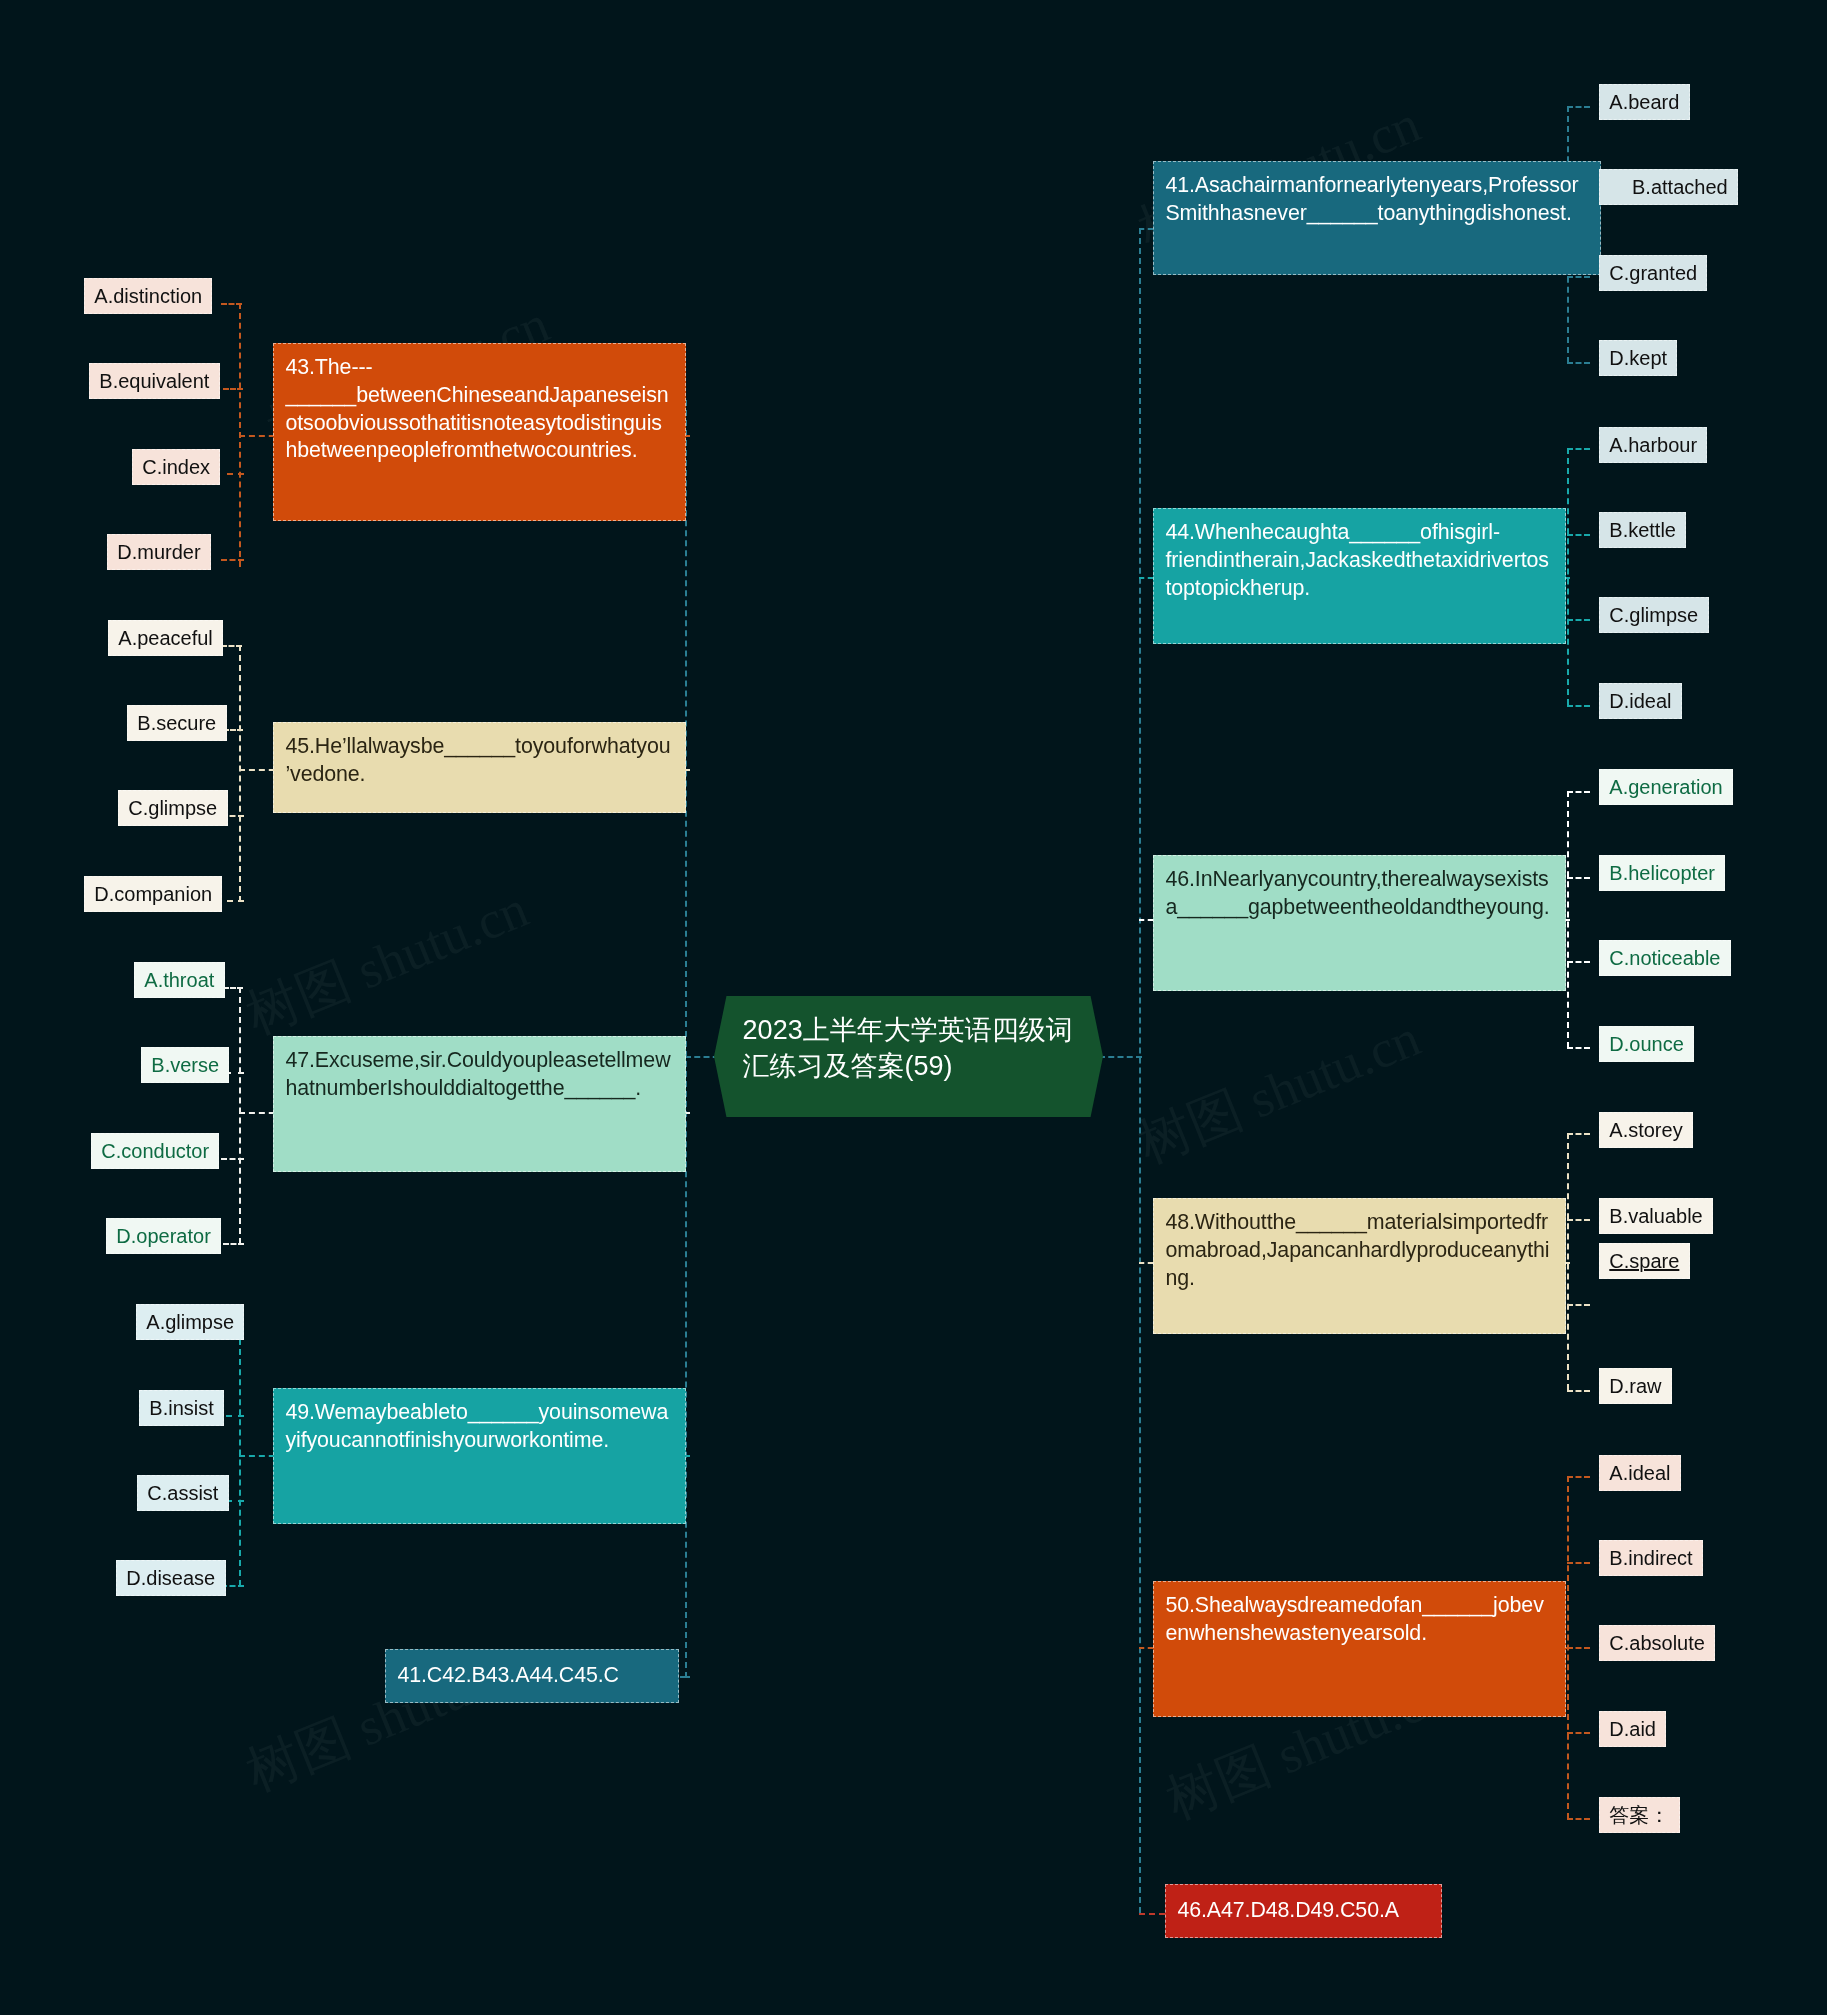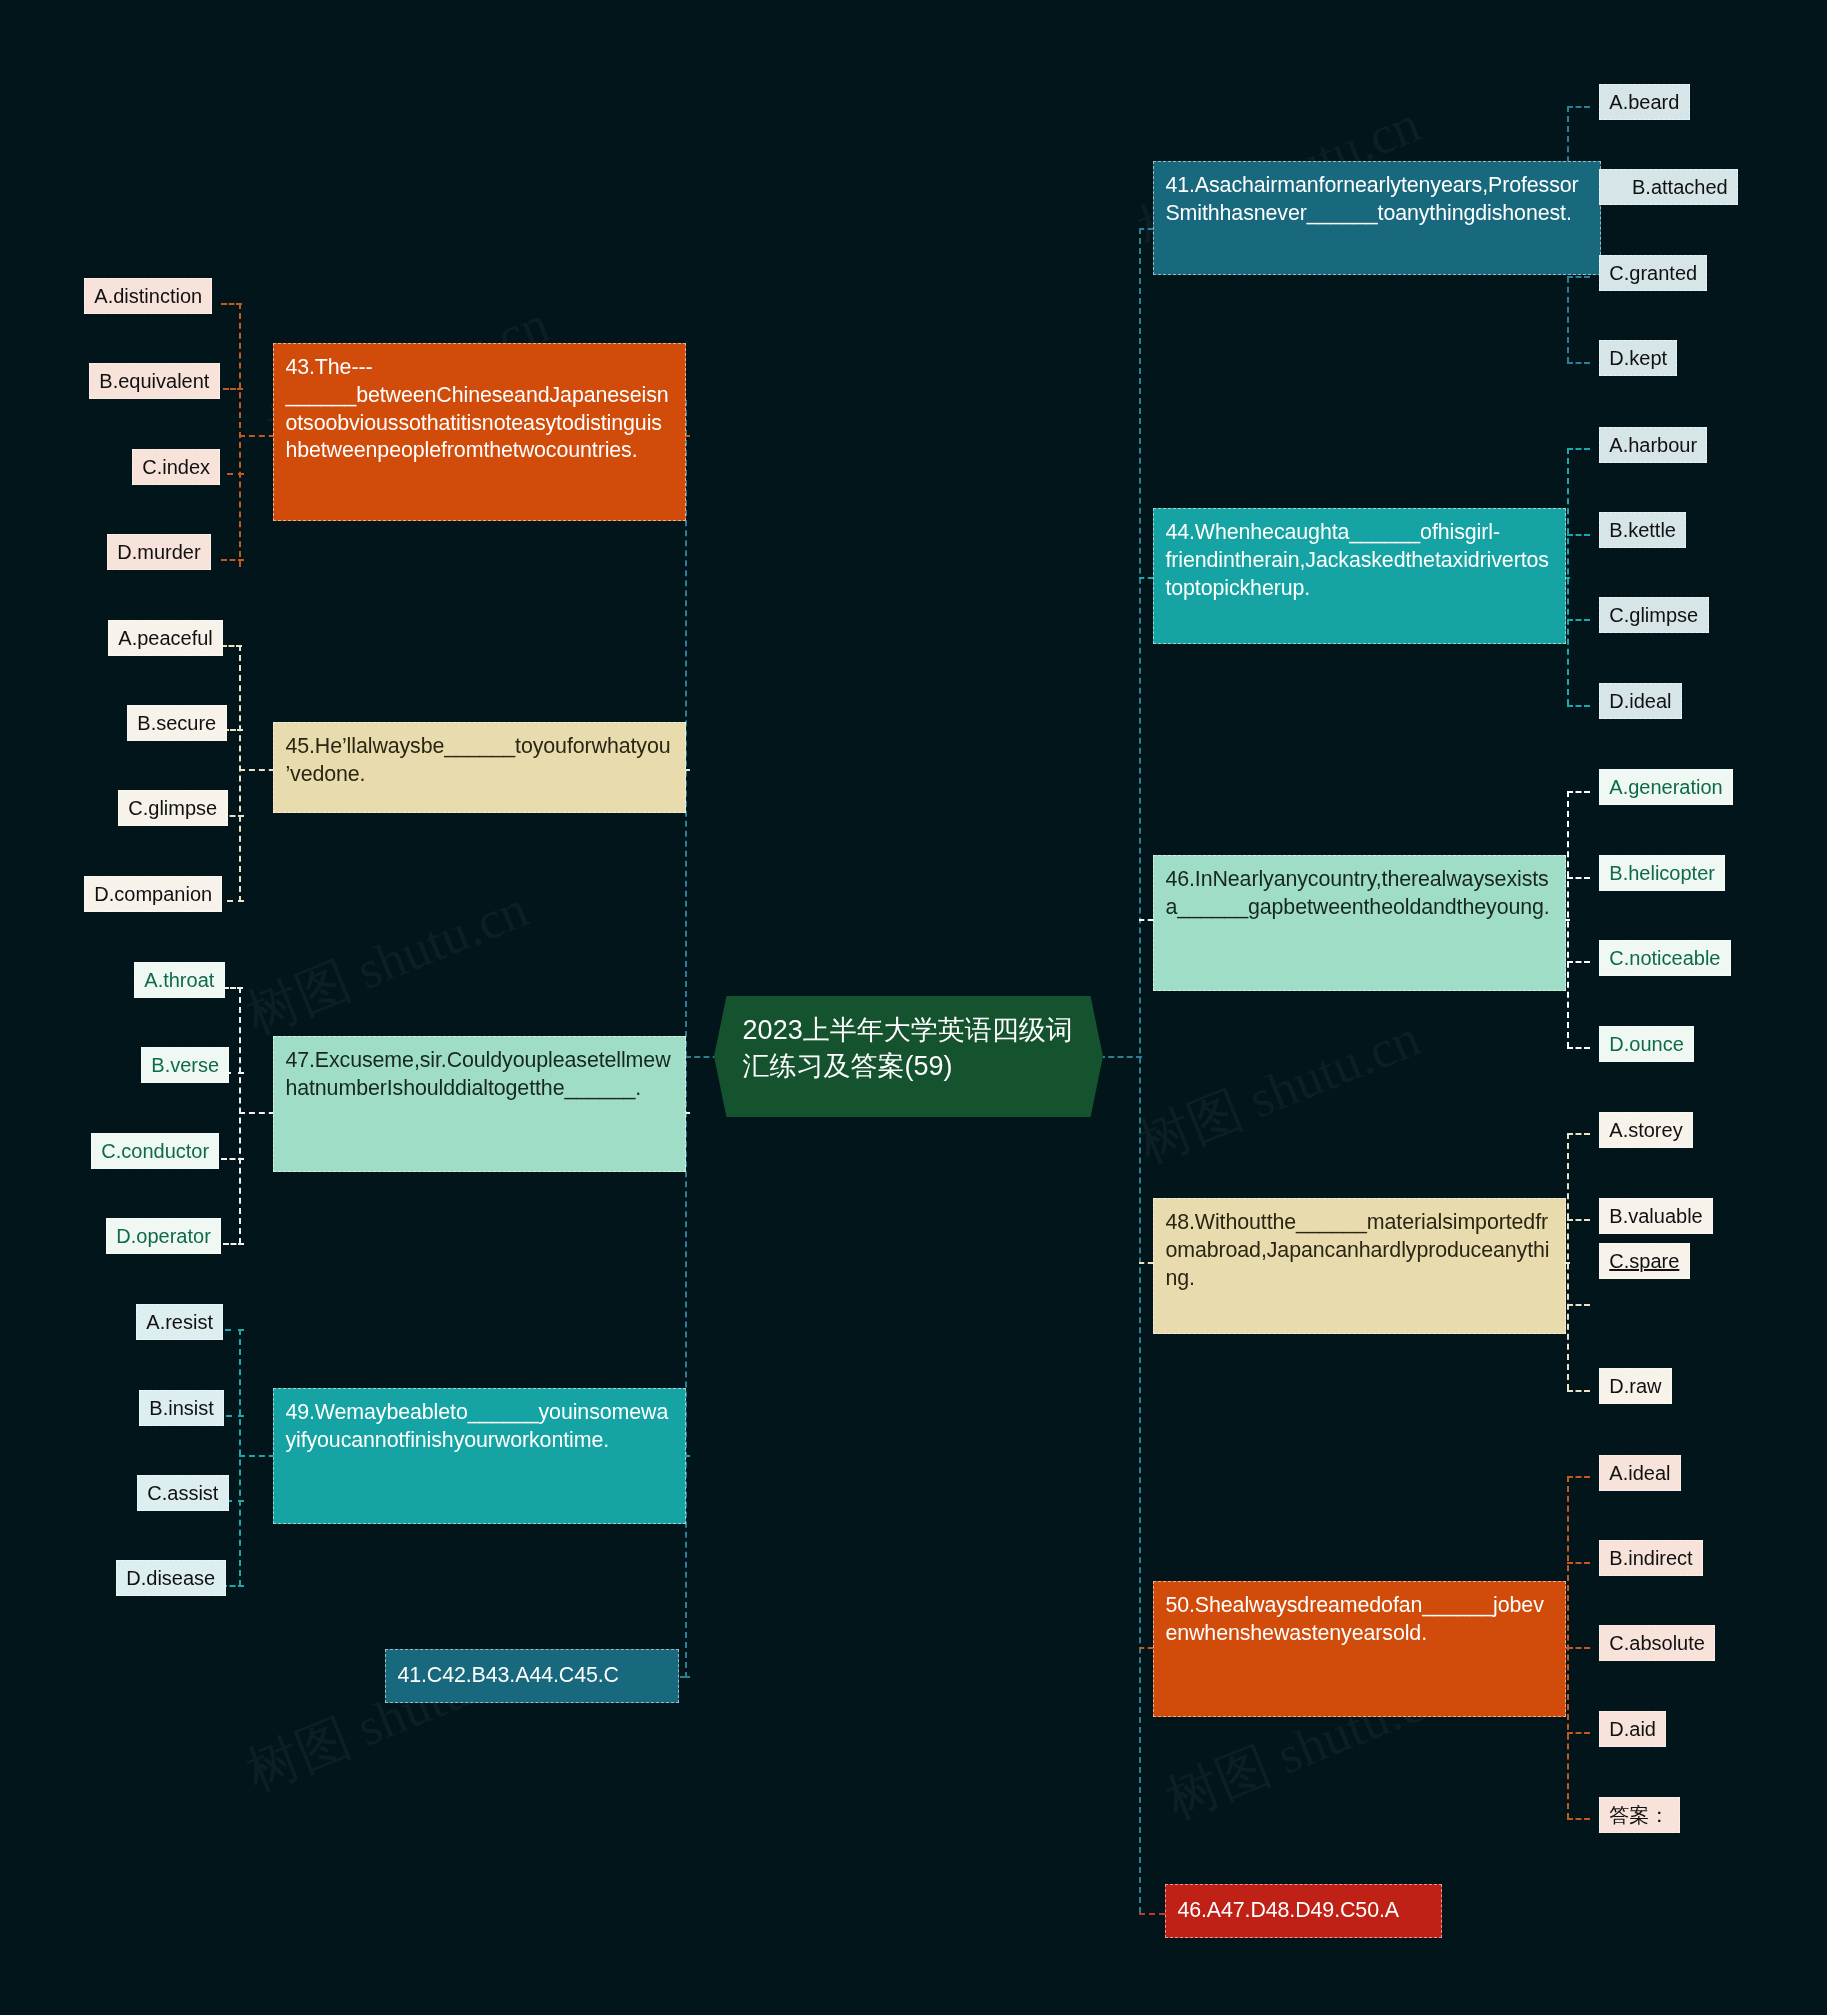--- a/index.html
+++ b/index.html
@@ -221,21 +221,21 @@
   <div class="opt o-cream" style="left:108px; top:620px;"><span>A.peaceful</span></div>
   <div class="opt o-cream" style="left:127px; top:705px;"><span>B.secure</span></div>
   <div class="opt o-cream" style="left:118px; top:790px;"><span>C.glimpse</span></div>
   <div class="opt o-cream" style="left:84px; top:876px;"><span>D.companion</span></div>
 
   <div class="opt o-mintwhite" style="left:134px; top:962px;"><span>A.throat</span></div>
   <div class="opt o-mintwhite" style="left:141px; top:1047px;"><span>B.verse</span></div>
   <div class="opt o-mintwhite" style="left:91px; top:1133px;"><span>C.conductor</span></div>
   <div class="opt o-mintwhite" style="left:106px; top:1218px;"><span>D.operator</span></div>
 
-  <div class="opt o-icewhite" style="left:136px; top:1304px;"><span>A.resist</span></div>
+  <div class="opt o-icewhite" style="left:136px; top:1304px;"><span>A.glimpse</span></div>
   <div class="opt o-icewhite" style="left:139px; top:1390px;"><span>B.insist</span></div>
   <div class="opt o-icewhite" style="left:137px; top:1475px;"><span>C.assist</span></div>
   <div class="opt o-icewhite" style="left:116px; top:1560px;"><span>D.disease</span></div>
 
   <div class="node q-teal-dark" style="left:1153px; top:161px; width:448px; height:114px;">
     <span>41.Asachairmanfornearlytenyears,ProfessorSmithhasnever______toanythingdishonest.</span>
   </div>
 
   <div class="node q-teal" style="left:1153px; top:508px; width:413px; height:136px;">
     <span>44.Whenhecaughta______ofhisgirl-friendintherain,Jackaskedthetaxidrivertostoptopickherup.</span>

